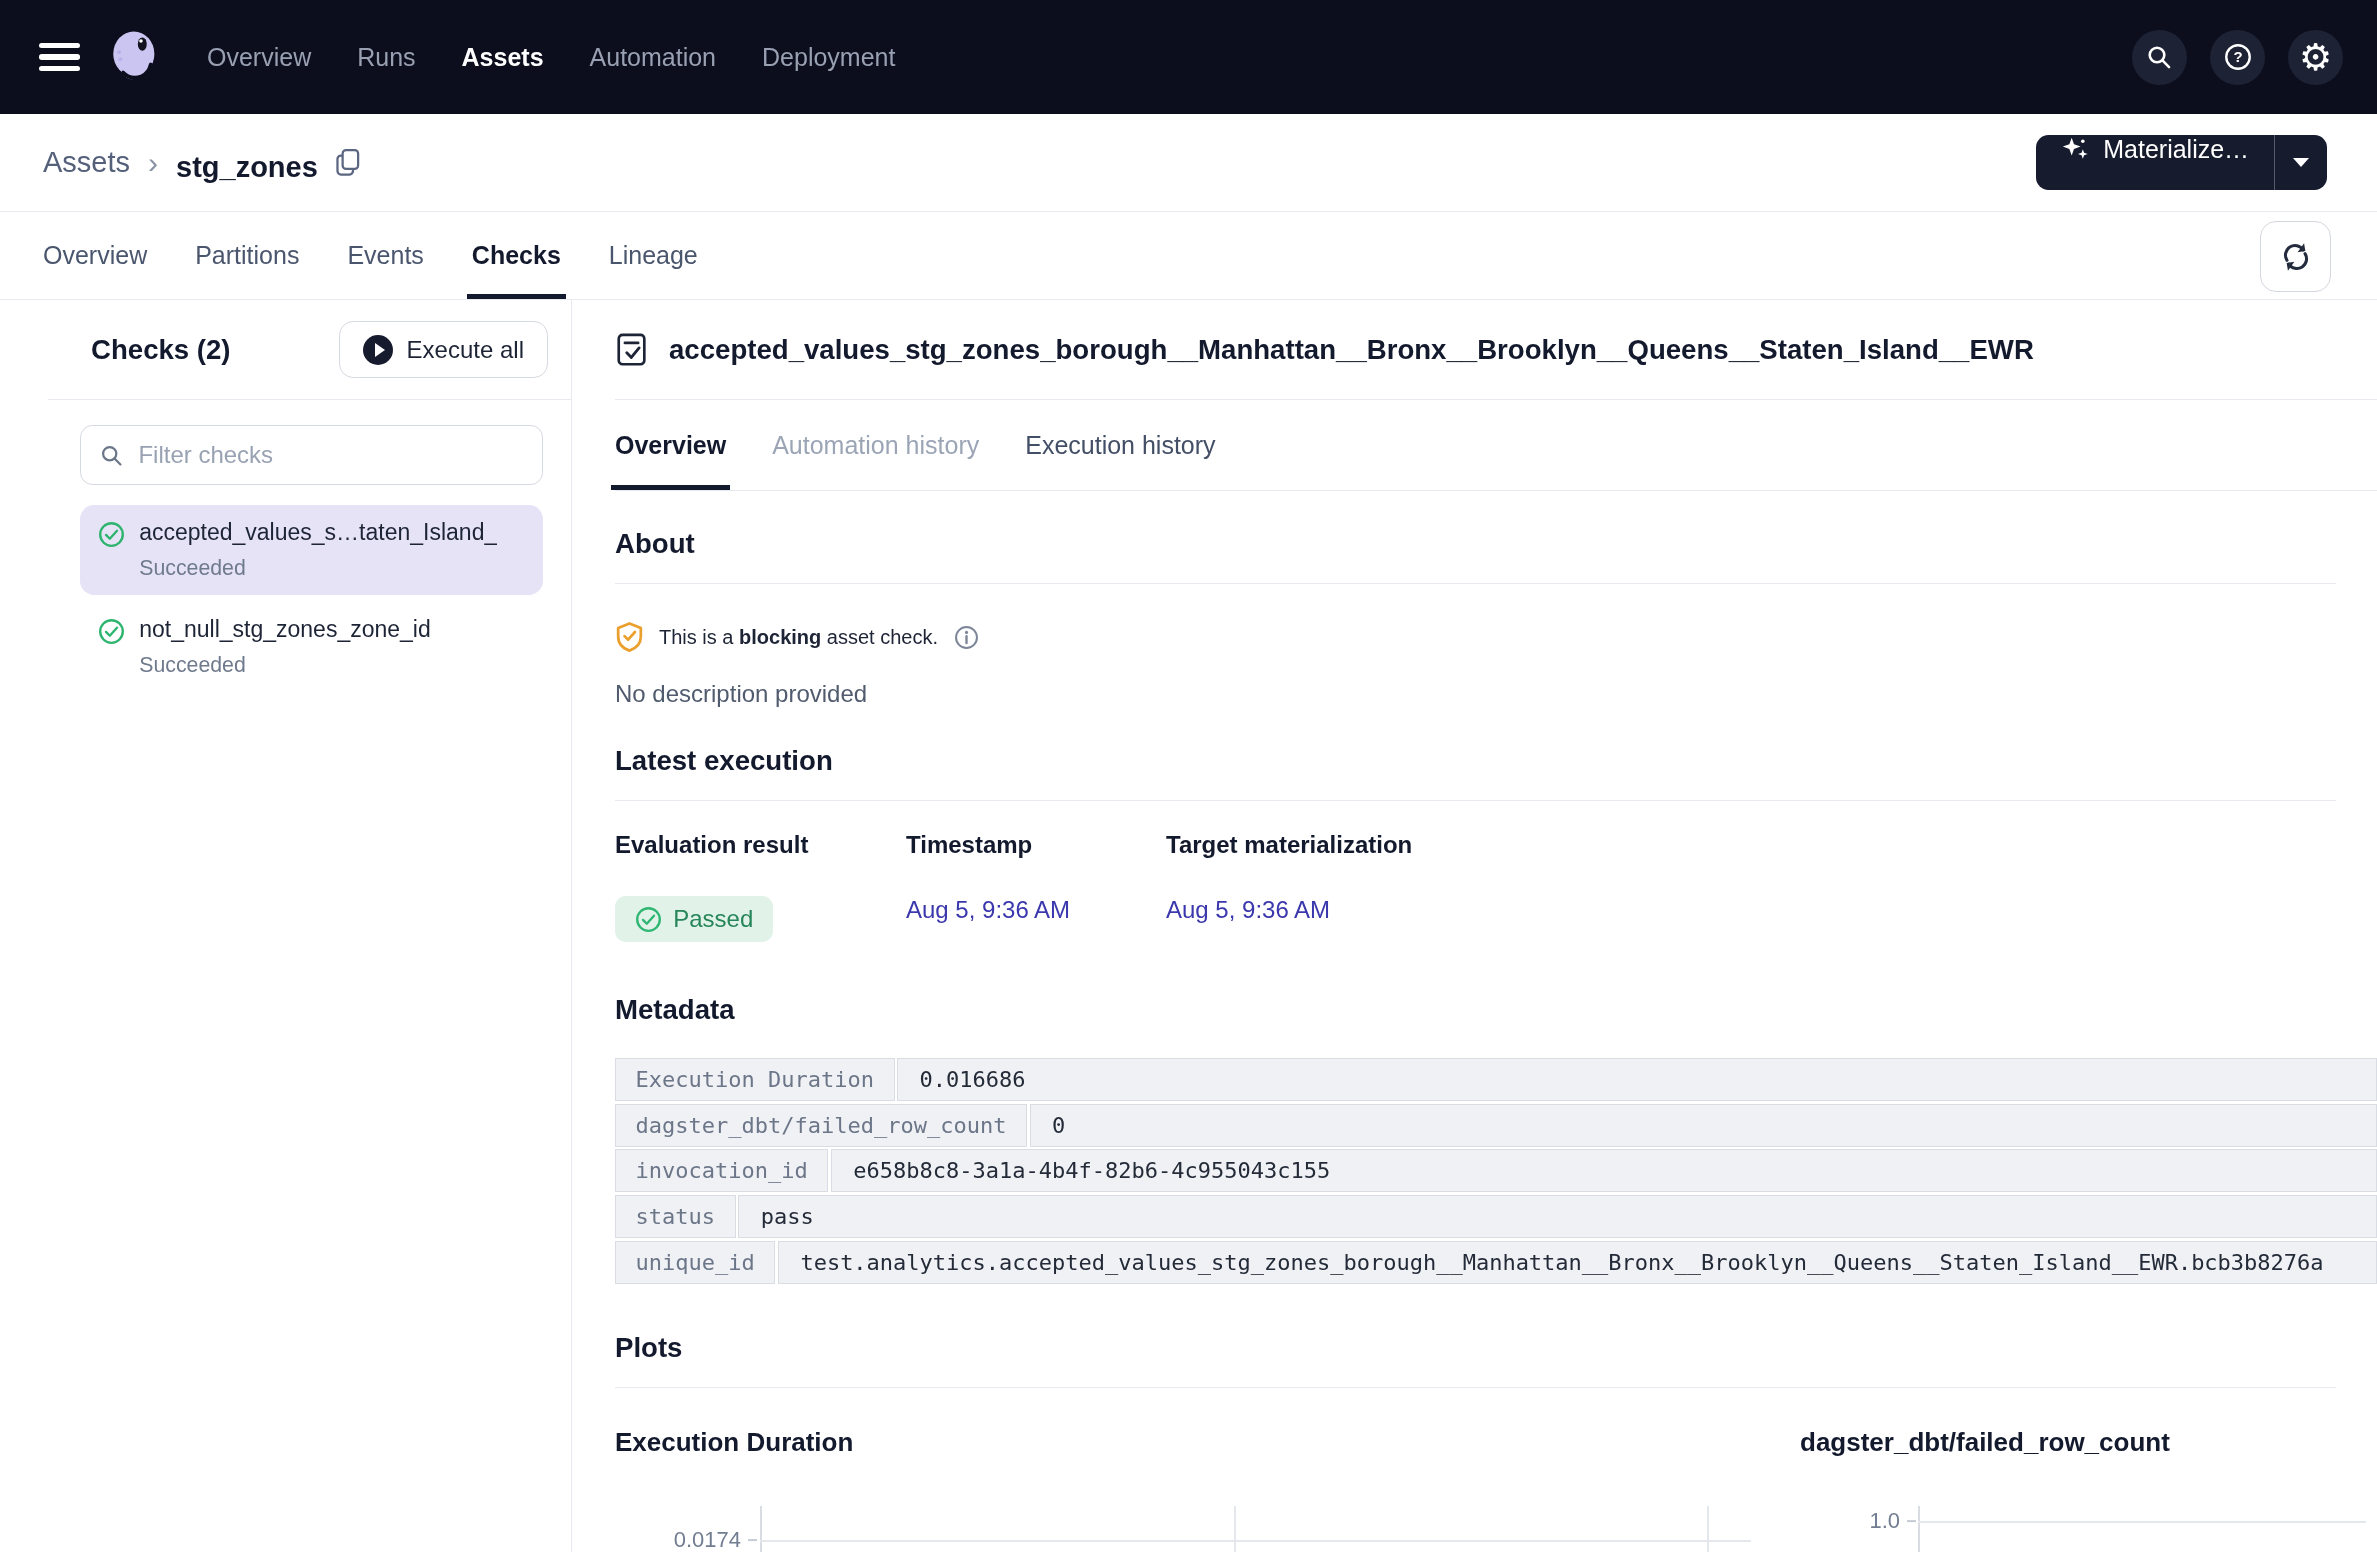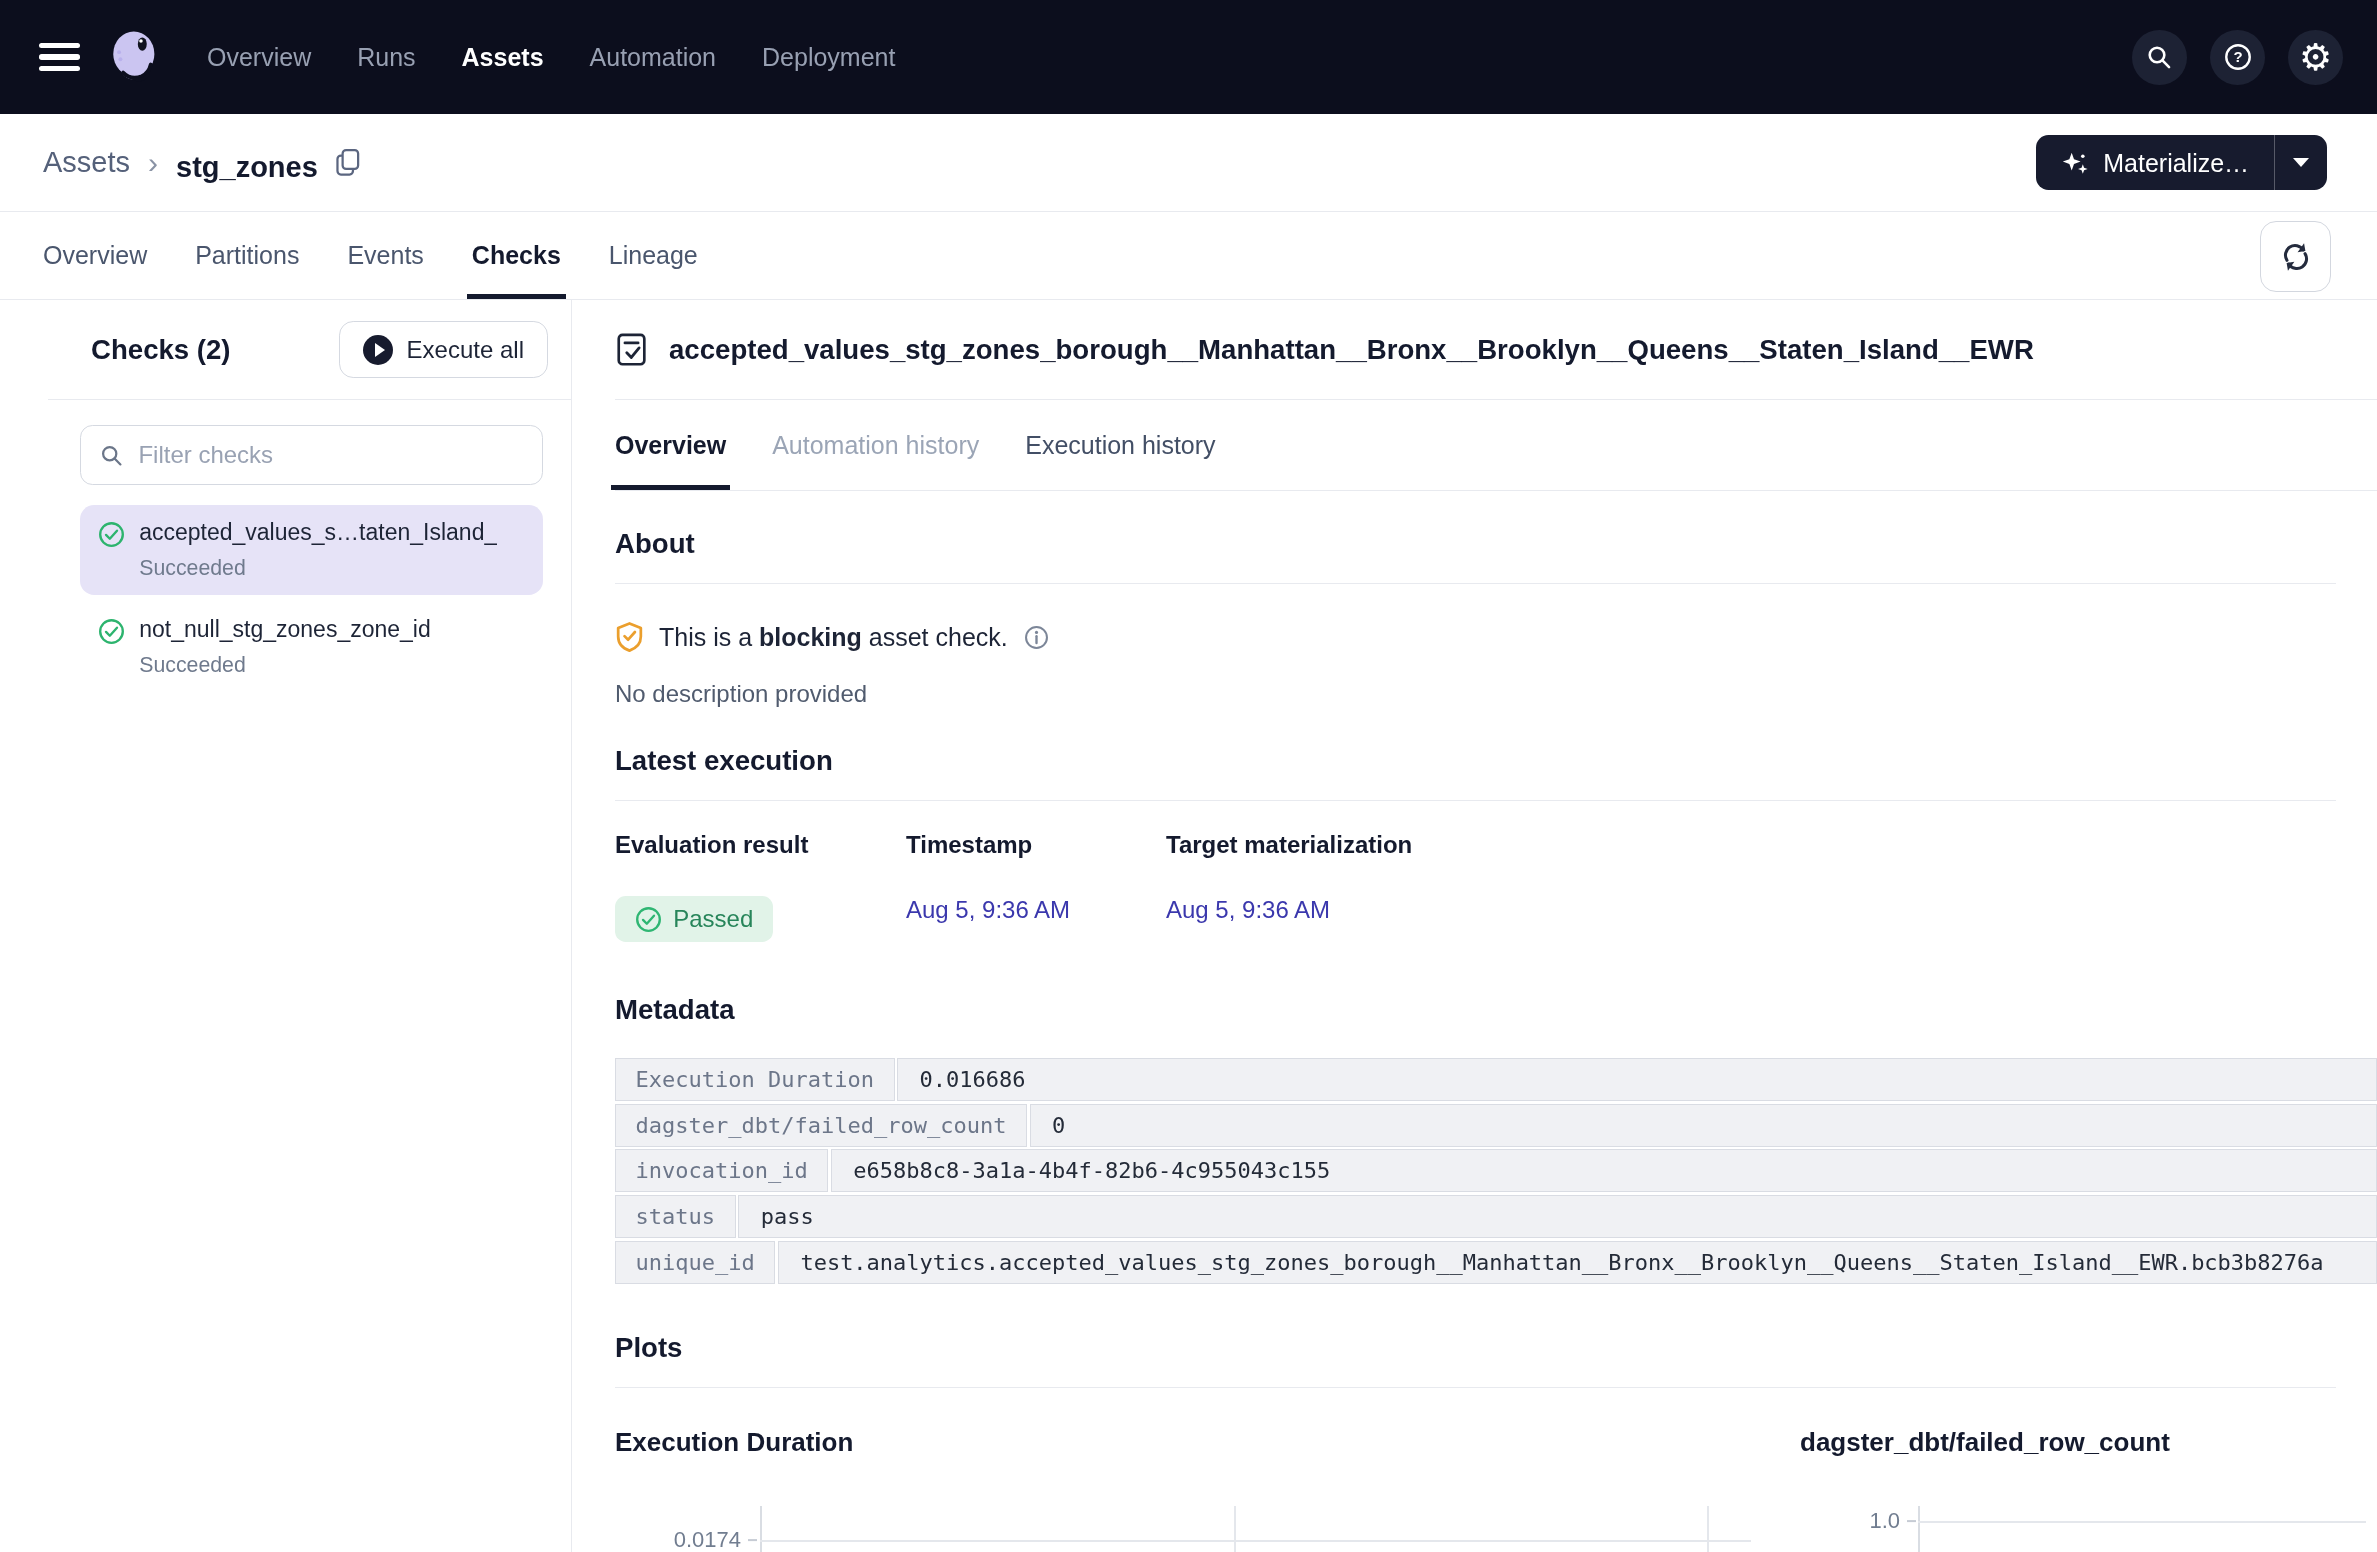--- a/index.html
+++ b/index.html
@@ -21,21 +21,21 @@
   .gear-glyph{font-family:"DejaVu Sans",sans-serif;font-size:37px;color:#fff;line-height:1;}
 
   
   .crumbbar{height:98px;display:flex;align-items:center;padding:0 50px 0 43px;border-bottom:0.9px solid #e8eaef;background:#fff;}
   .crumb-parent{font-size:29px;color:#55617a;cursor:pointer;}
   .crumb-sep{font-size:30px;color:#8a93a5;margin:0 18px;}
   .crumb-current{font-size:29px;font-weight:700;color:#141a2e;margin-top:9px;}
   .copy-btn{margin-left:16px;cursor:pointer;display:flex;align-items:center;}
   .crumb-spacer{flex:1;}
   .mat-btn{display:flex;align-items:stretch;background:#171b2e;border-radius:12.4px;overflow:hidden;height:55px;cursor:pointer;}
-  .mat-main{display:flex;align-items:flex-end;gap:14.2px;padding:12px 25px;}
+  .mat-main{display:flex;align-items:flex-start;gap:14.2px;padding:0 25px;}
   .mat-label{color:#fff;font-size:25px;font-weight:500;}
   .mat-divider{width:0.9px;background:rgba(255,255,255,.28);}
   .mat-caret-wrap{width:52px;display:flex;align-items:center;justify-content:center;}
   .caret-down{width:0;height:0;border-left:8px solid transparent;border-right:8px solid transparent;border-top:9.8px solid #fff;}
 
   
   .tabsbar{height:88px;border-bottom:0.9px solid #e8eaef;display:flex;align-items:stretch;padding-left:43px;position:relative;background:#fff;}
   .tab{display:flex;align-items:center;margin-right:48px;font-size:25px;color:#4a566d;position:relative;cursor:pointer;}
   .tab.active{color:#141a2e;font-weight:700;}
   .tab.active::after{content:"";position:absolute;left:-5.3px;right:-5.3px;bottom:0;height:5.3px;background:#141a2e;}
@@ -70,21 +70,21 @@
   .main-title-row{height:100px;display:flex;align-items:center;gap:20px;border-bottom:0.9px solid #e8eaef;padding-right:50px;}
   .main-title{font-size:27.6px;font-weight:700;white-space:nowrap;overflow:hidden;}
   .subtabs{height:91px;display:flex;align-items:stretch;gap:46px;border-bottom:0.9px solid #e8eaef;}
   .subtab{display:flex;align-items:center;font-size:25px;color:#434f66;font-weight:500;position:relative;cursor:pointer;}
   .subtab.active{color:#141a2e;font-weight:700;}
   .subtab.active::after{content:"";position:absolute;left:-3.6px;right:-3.6px;bottom:0;height:5.3px;background:#141a2e;}
   .subtab.disabled{color:#9ba5b6;cursor:default;}
 
   .section-head{margin:37px 41px 0 0;font-size:27.6px;font-weight:700;padding-bottom:23px;border-bottom:0.9px solid #e8eaef;}
   .section-head.noline{border-bottom:none;padding-bottom:0;margin-right:0;}
-  .blocking-row{margin-top:37px;display:flex;align-items:center;gap:15px;font-size:25px;color:#1d2436;}
+  .blocking-row{margin-top:37px;display:flex;align-items:center;gap:15px;font-size:20px;color:#1d2436;}
   .blocking-row b{font-weight:700;}
   .desc-text{margin-top:27px;font-size:24px;color:#505b6e;}
 
   .exec-grid-h,.exec-grid-v{display:flex;align-items:flex-start;}
   .exec-grid-h{margin-top:30px;}
   .exec-col1{width:291px;}
   .exec-col2{width:260px;}
   .exec-h{font-size:24px;font-weight:700;color:#141a2e;}
   .exec-grid-v{margin-top:37px;}
   .badge-pass{display:inline-flex;align-items:center;gap:11.6px;background:#e1f3e8;border-radius:10.7px;padding:9px 19.6px;}

